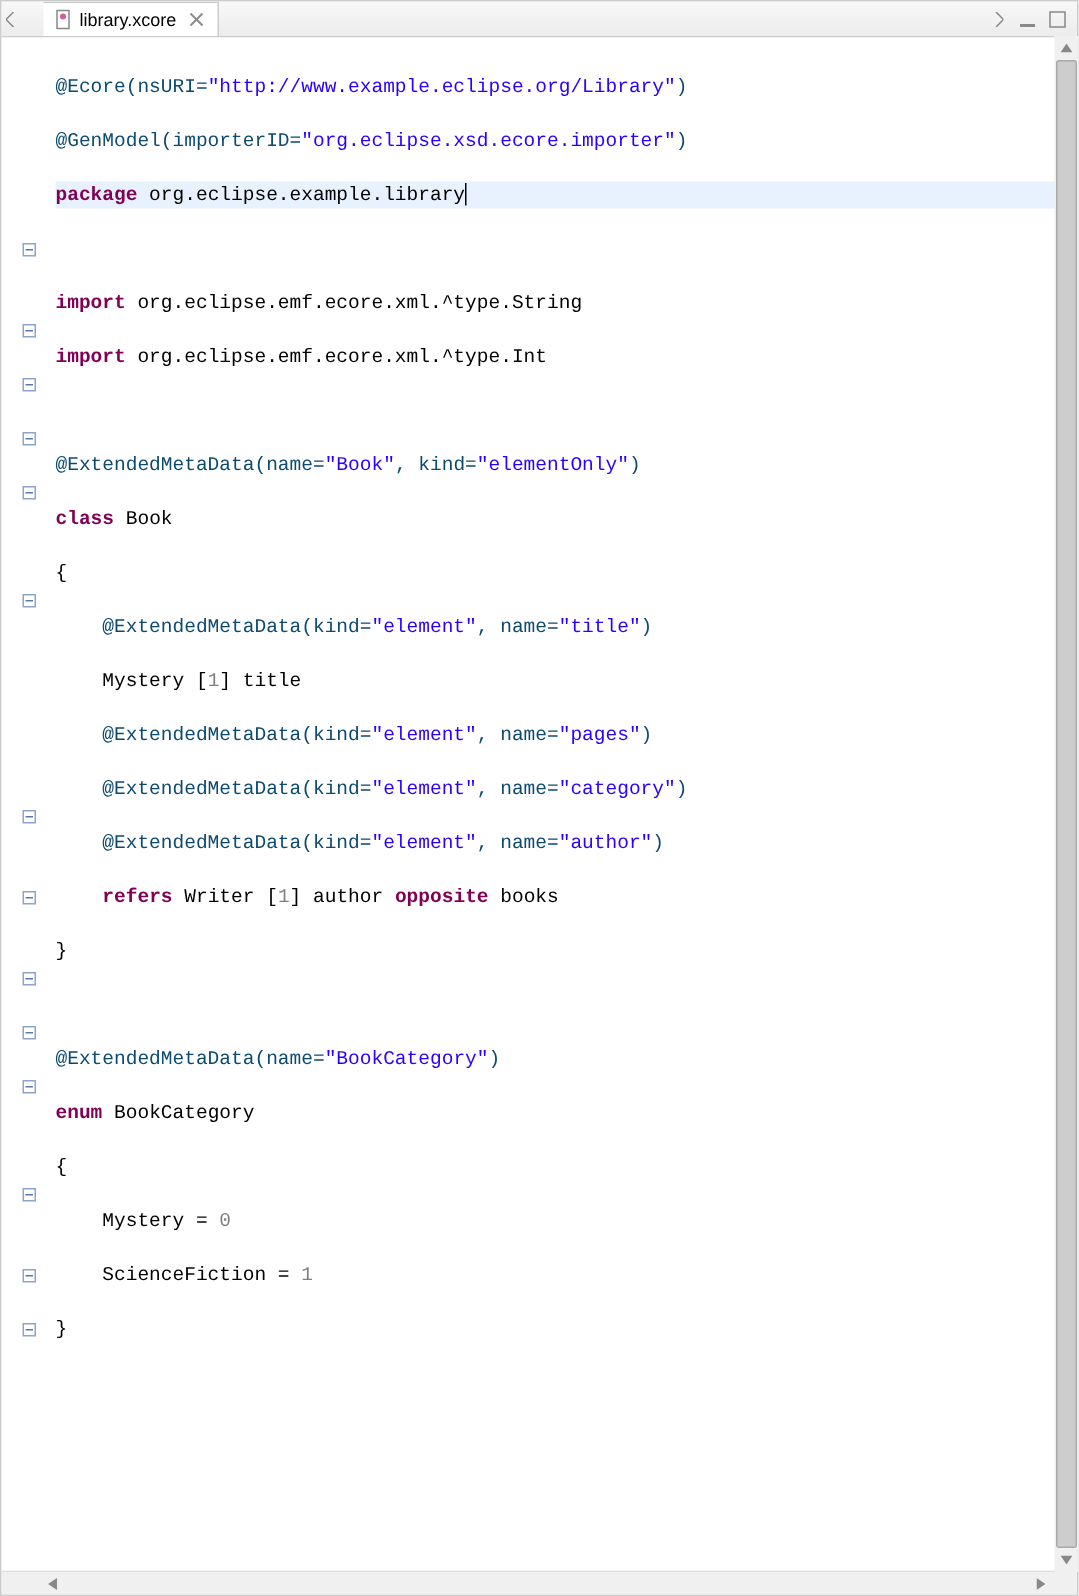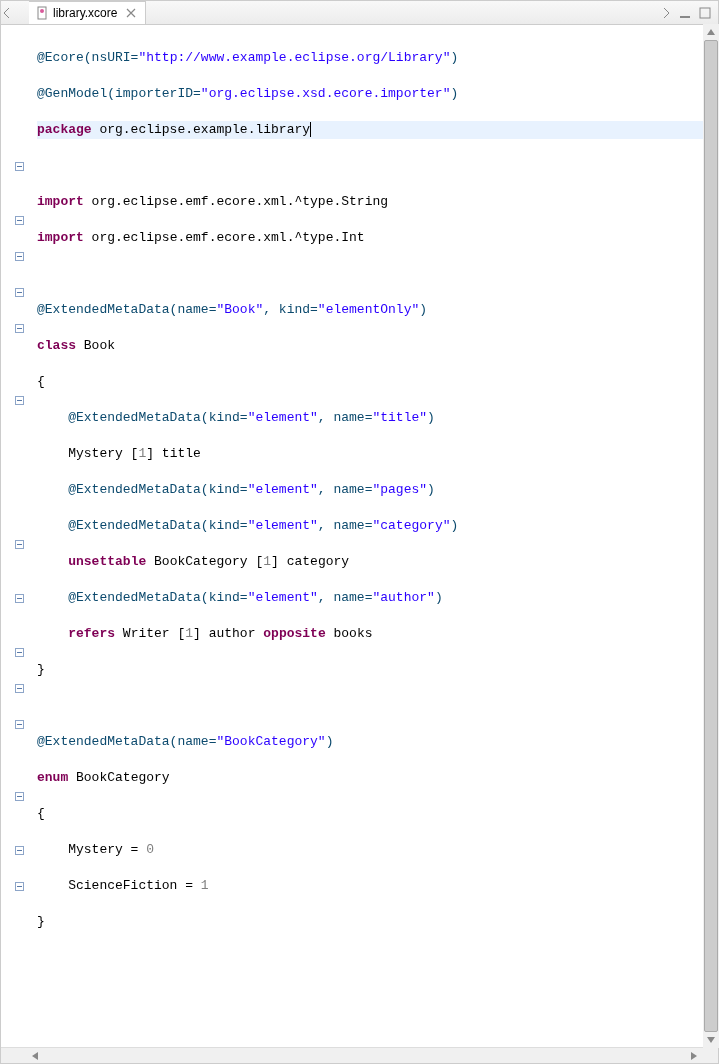--- a/index.html
+++ b/index.html
@@ -162,21 +162,20 @@
 <span class="code-line"><span class="kw">import</span><span> org.eclipse.emf.ecore.xml.^type.String</span></span>
 <span class="code-line"><span class="kw">import</span><span> org.eclipse.emf.ecore.xml.^type.Int</span></span>
 <span class="code-line"></span>
 <span class="code-line"><span class="annot">@ExtendedMetaData(name=</span><span class="str">"Book"</span><span class="annot">, kind=</span><span class="str">"elementOnly"</span><span class="annot">)</span></span>
 <span class="code-line"><span class="kw">class</span><span> Book</span></span>
 <span class="code-line"><span>{</span></span>
 <span class="code-line"><span class="annot">    @ExtendedMetaData(kind=</span><span class="str">"element"</span><span class="annot">, name=</span><span class="str">"title"</span><span class="annot">)</span></span>
 <span class="code-line"><span>    Mystery [</span><span class="num">1</span><span>] title</span></span>
 <span class="code-line"><span class="annot">    @ExtendedMetaData(kind=</span><span class="str">"element"</span><span class="annot">, name=</span><span class="str">"pages"</span><span class="annot">)</span></span>
 <span class="code-line"><span class="annot">    @ExtendedMetaData(kind=</span><span class="str">"element"</span><span class="annot">, name=</span><span class="str">"category"</span><span class="annot">)</span></span>
-<span class="code-line"><span>    </span><span class="kw">unsettable</span><span> BookCategory [</span><span class="num">1</span><span>] category</span></span>
 <span class="code-line"><span class="annot">    @ExtendedMetaData(kind=</span><span class="str">"element"</span><span class="annot">, name=</span><span class="str">"author"</span><span class="annot">)</span></span>
 <span class="code-line"><span>    </span><span class="kw">refers</span><span> Writer [</span><span class="num">1</span><span>] author </span><span class="kw">opposite</span><span> books</span></span>
 <span class="code-line"><span>}</span></span>
 <span class="code-line"></span>
 <span class="code-line"><span class="annot">@ExtendedMetaData(name=</span><span class="str">"BookCategory"</span><span class="annot">)</span></span>
 <span class="code-line"><span class="kw">enum</span><span> BookCategory</span></span>
 <span class="code-line"><span>{</span></span>
 <span class="code-line"><span>    Mystery = </span><span class="num">0</span></span>
 <span class="code-line"><span>    ScienceFiction = </span><span class="num">1</span></span>
 <span class="code-line"><span>}</span></span>

